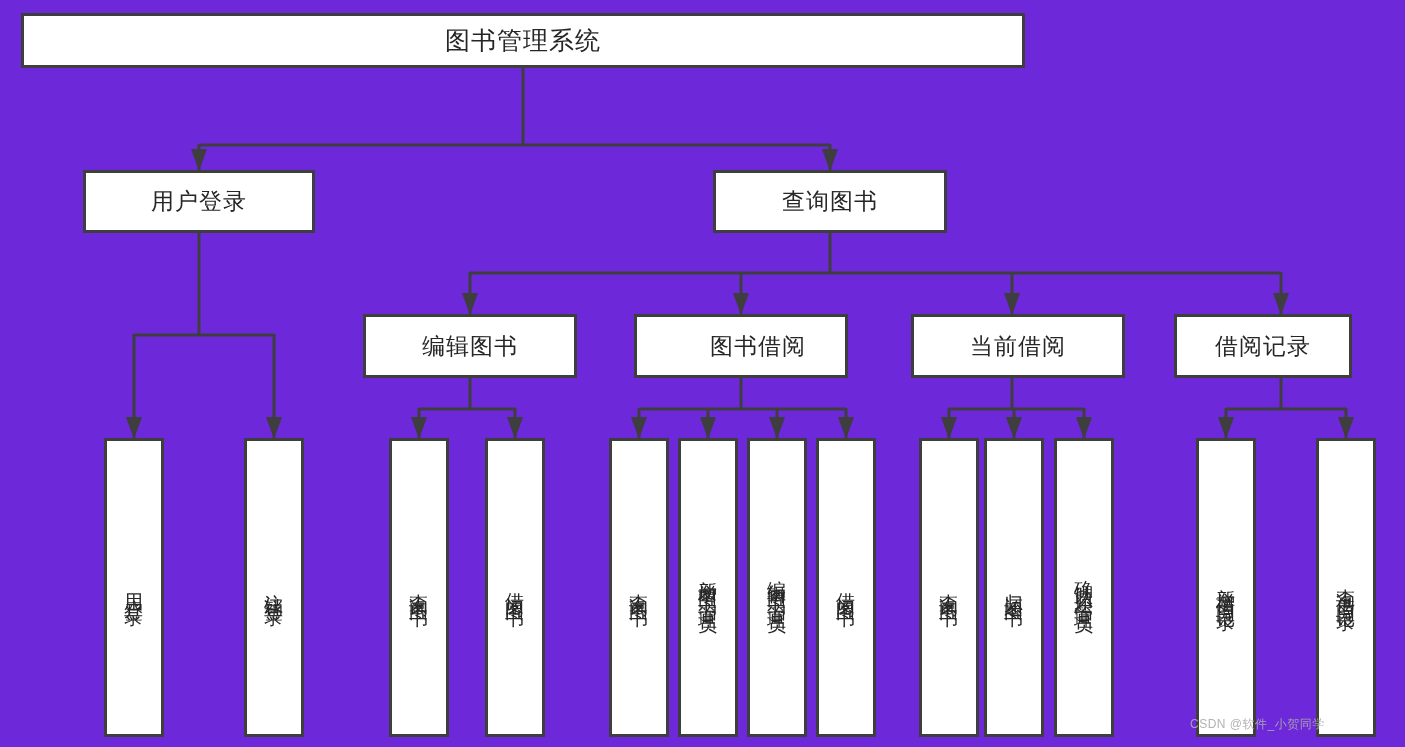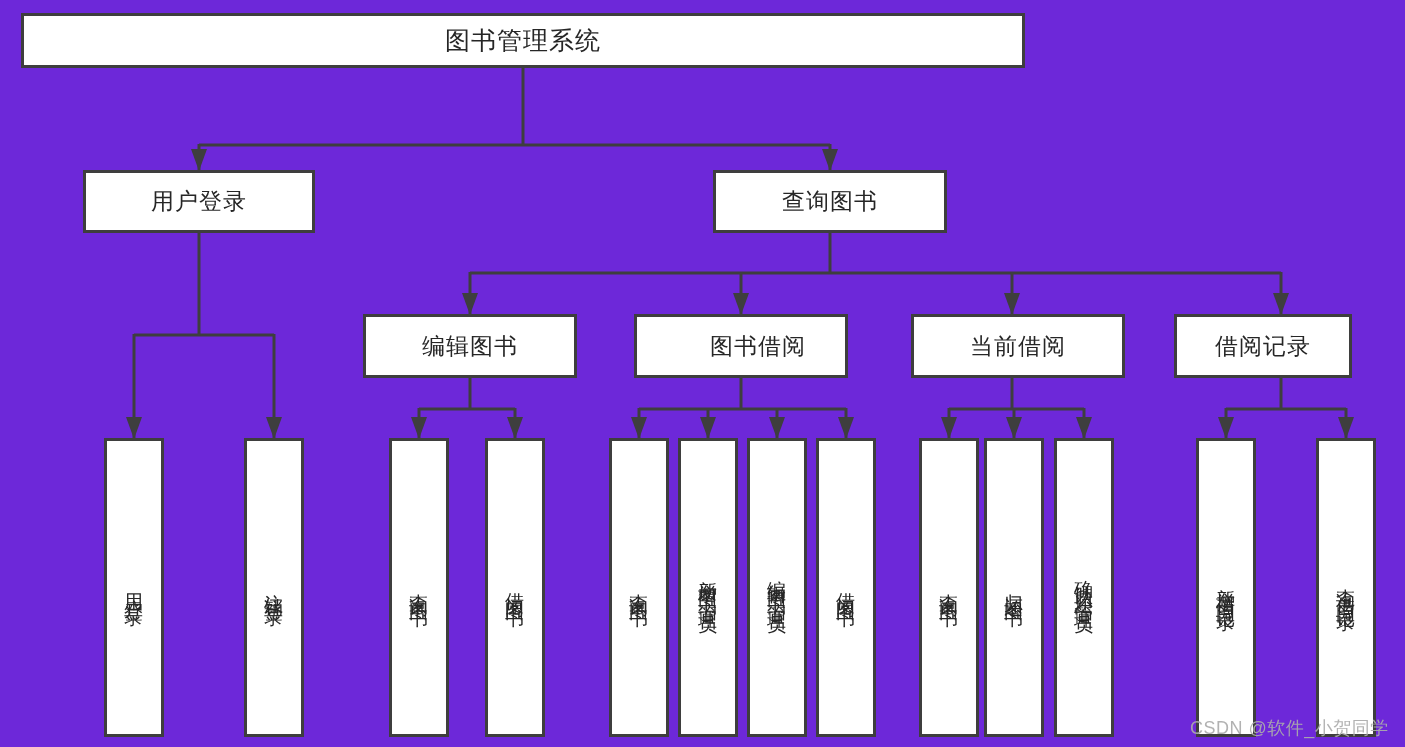--- a/index.html
+++ b/index.html
@@ -32,21 +32,21 @@
     text-orientation:mixed;
     font-size:19px;
     letter-spacing:5px;
     line-height:1;
     white-space:nowrap;
     color:#262626;
   }
   .watermark{
     position:absolute;
     left:1190px;top:716px;
-    font-size:18px;
+    font-size:12px;
     color:rgba(171,171,171,0.92);
     letter-spacing:0.5px;
     white-space:nowrap;
     z-index:5;
   }
 </style>
 </head>
 <body>
 
 <div id="canvas">

